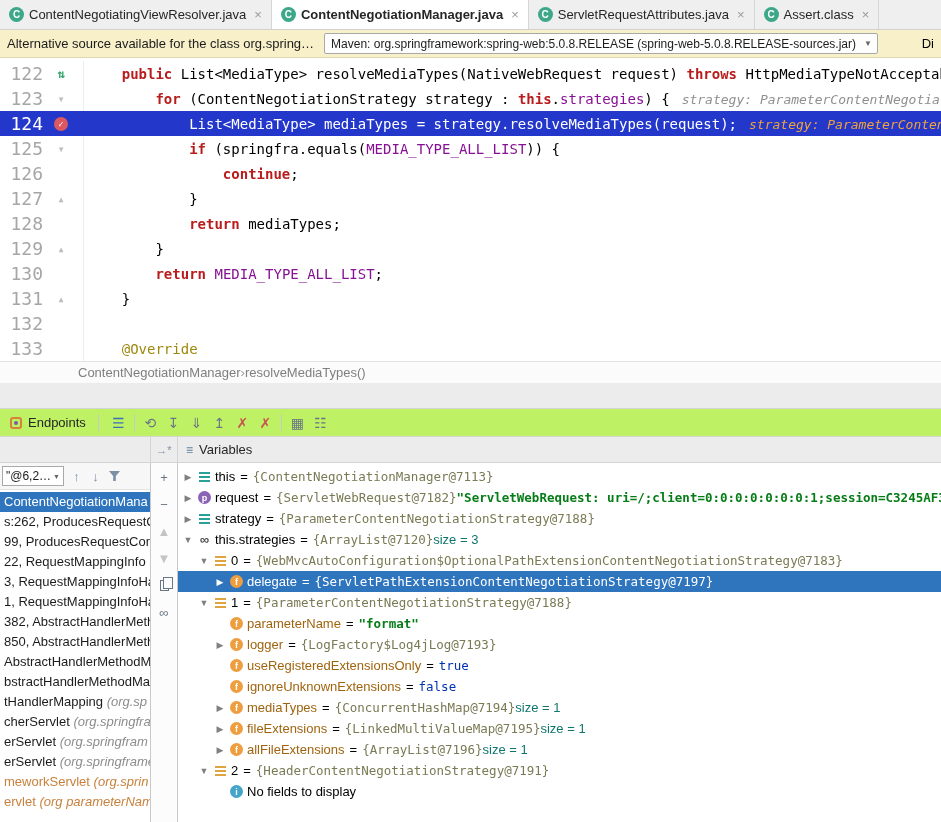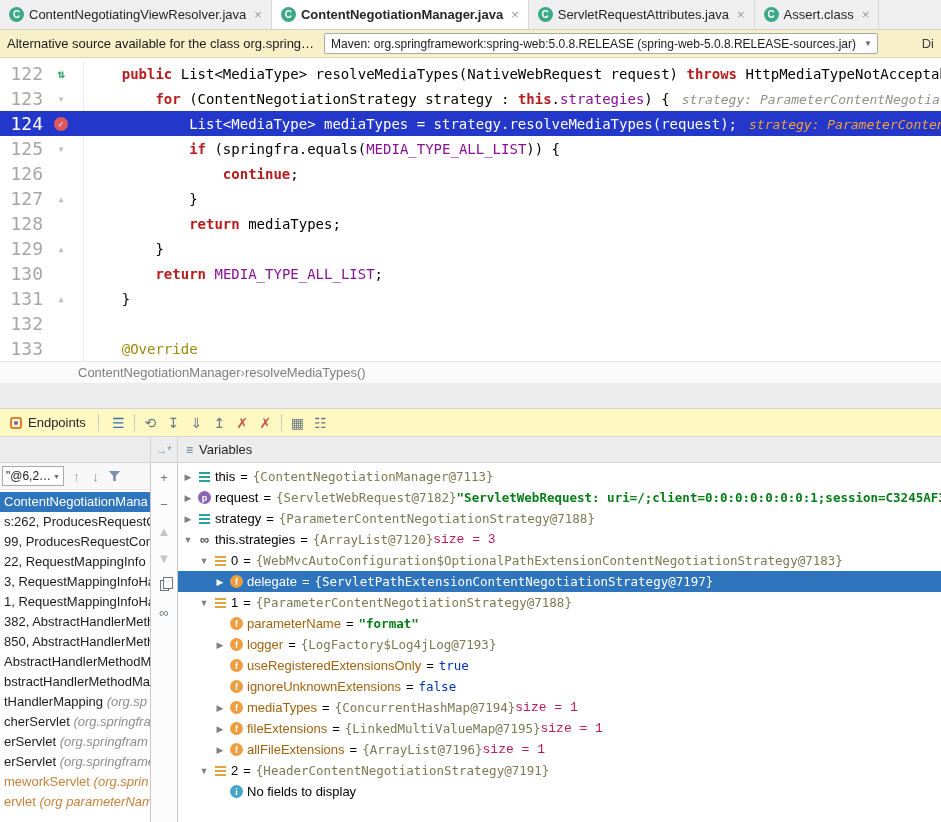--- a/index.html
+++ b/index.html
@@ -13,21 +13,21 @@
   .tab{display:flex;align-items:center;gap:5px;padding:0 9px;border-right:1px solid #D6D6D6;font-size:13px;color:#262626;white-space:nowrap}
   .tab.active{background:#fff;font-weight:bold}
   .cicon{width:15px;height:15px;border-radius:50%;background:#3DA889;color:#fff;font-size:10px;font-weight:bold;display:flex;align-items:center;justify-content:center;flex:none;font-style:normal}
   .tclose{color:#9a9a9a;font-size:13px;margin-left:3px;font-weight:normal}
 
   
   .notif{height:28px;background:var(--notif);border-bottom:1px solid #DFD8AE;display:flex;align-items:center;padding:0 7px;gap:10px;font-size:13px;flex:none}
   .notif-msg{white-space:nowrap}
   .nselect{height:21px;border:1px solid #A9A9A9;background:#FDFDFD;border-radius:2px;display:flex;align-items:center;padding:0 5px 0 6px;font-size:12px;gap:8px;max-width:600px;white-space:nowrap;overflow:hidden;flex:none}
   .nselect .car{font-size:8px;color:#666}
-  .nlink{color:#404040;margin-left:auto;white-space:nowrap}
+  .nlink{color:#000000;margin-left:auto;white-space:nowrap}
 
   
   .editor{flex:none;height:303px;background:#fff;overflow:hidden;padding-top:3px;font-family:"DejaVu Sans Mono",monospace;font-size:14px}
   .line{height:25px;display:flex;align-items:center;white-space:pre;overflow:hidden}
   .line.exec{background:var(--exec)}
   .gutter{width:84px;flex:none;display:flex;align-items:center;height:100%;border-right:1px solid #ECECEC}
   .line.exec .gutter{border-color:transparent}
   .lnum{width:50px;text-align:right;color:#A6A6A6;font-size:18px;padding-right:7px}
   .line.exec .lnum{color:#fff}
   .gicon{width:22px;height:100%;display:flex;align-items:center;justify-content:center}
@@ -43,21 +43,21 @@
   .hint{font-style:italic;color:#8F8F8F;margin-left:12px;font-size:13px}
   .line.exec .hint{color:#F2A33C}
 
   
   .crumbs{height:22px;background:#FBFBFB;border-top:1px solid #E3E3E3;display:flex;align-items:center;padding-left:78px;font-size:13px;color:#7F7F7F;flex:none}
   .crumbs .sep{color:#A0A0A0}
 
   .gapband{height:26px;background:#ECECEC;border-bottom:1px solid #D4D4D4;flex:none}
 
   
-  .dtoolbar{height:28px;background:#fef9c3;border-bottom:1px solid #D4D4D4;display:flex;align-items:center;padding:0 6px;gap:4px;flex:none}
+  .dtoolbar{height:28px;background:#bef264;border-bottom:1px solid #D4D4D4;display:flex;align-items:center;padding:0 6px;gap:4px;flex:none}
   .endp{display:flex;align-items:center;gap:6px;font-size:13px;color:#262626;padding:0 4px}
   .endp-ic{width:12px;height:12px;border:2px solid #D7823B;border-radius:3px;position:relative}
   .endp-ic::after{content:"";position:absolute;left:2px;top:2px;width:4px;height:4px;border-radius:50%;background:#7B5AA6}
   .tbsep{width:1px;height:17px;background:#C9C9C9;margin:0 4px}
   .tbico{width:23px;height:22px;display:flex;align-items:center;justify-content:center;font-size:14px;color:#6A7684}
 
   
   .vheader{height:26px;background:#ECECEC;border-bottom:1px solid #D4D4D4;display:flex;align-items:center;font-size:13px;color:#262626;flex:none}
   .vh-left{width:151px;height:100%;border-right:1px solid #D4D4D4;flex:none}
   .vh-strip{width:27px;height:100%;border-right:1px solid #D4D4D4;display:flex;align-items:center;justify-content:center;color:#7B8FA5;font-size:11px;flex:none}
@@ -98,21 +98,21 @@
   .vicon.watch{color:#4A4A4A;font-size:13px;font-weight:bold}
   .vicon.local::before{content:"";width:11px;height:10px;background:repeating-linear-gradient(to bottom,#2AA198 0 2px,transparent 2px 4px)}
   .vicon.element::before{content:"";width:11px;height:10px;background:repeating-linear-gradient(to bottom,#DFA440 0 2px,transparent 2px 4px)}
   .vname{color:#000;margin-left:2px}
   .vname.fieldname{color:#A0640F}
   .veq{margin:0 5px;color:#000}
   .vseg{font-family:"DejaVu Sans Mono",monospace;font-size:12.5px}
   .vseg.ref{color:#7A7A55}
   .vseg.str{color:#067D17;font-weight:bold}
   .vseg.kw{color:#0033B3}
-  .vseg.plain{color:#be185d;font-family:Liberation Mono, monospace;font-size:13px}
+  .vseg.plain{color:#0f766e;font-family:Liberation Sans, sans-serif;font-size:13px}
   .vmsg{color:#000;margin-left:2px}
 </style>
 </head>
 <body style="--sel: #2E75BE; --exec: #2337CB; --notif: #F7F0C9; --red: #DB5860;">
 
 <div class="app">
 
   <div class="tabbar" id="tabbar">
       <div class="tab">
         <span class="cicon">C</span>

